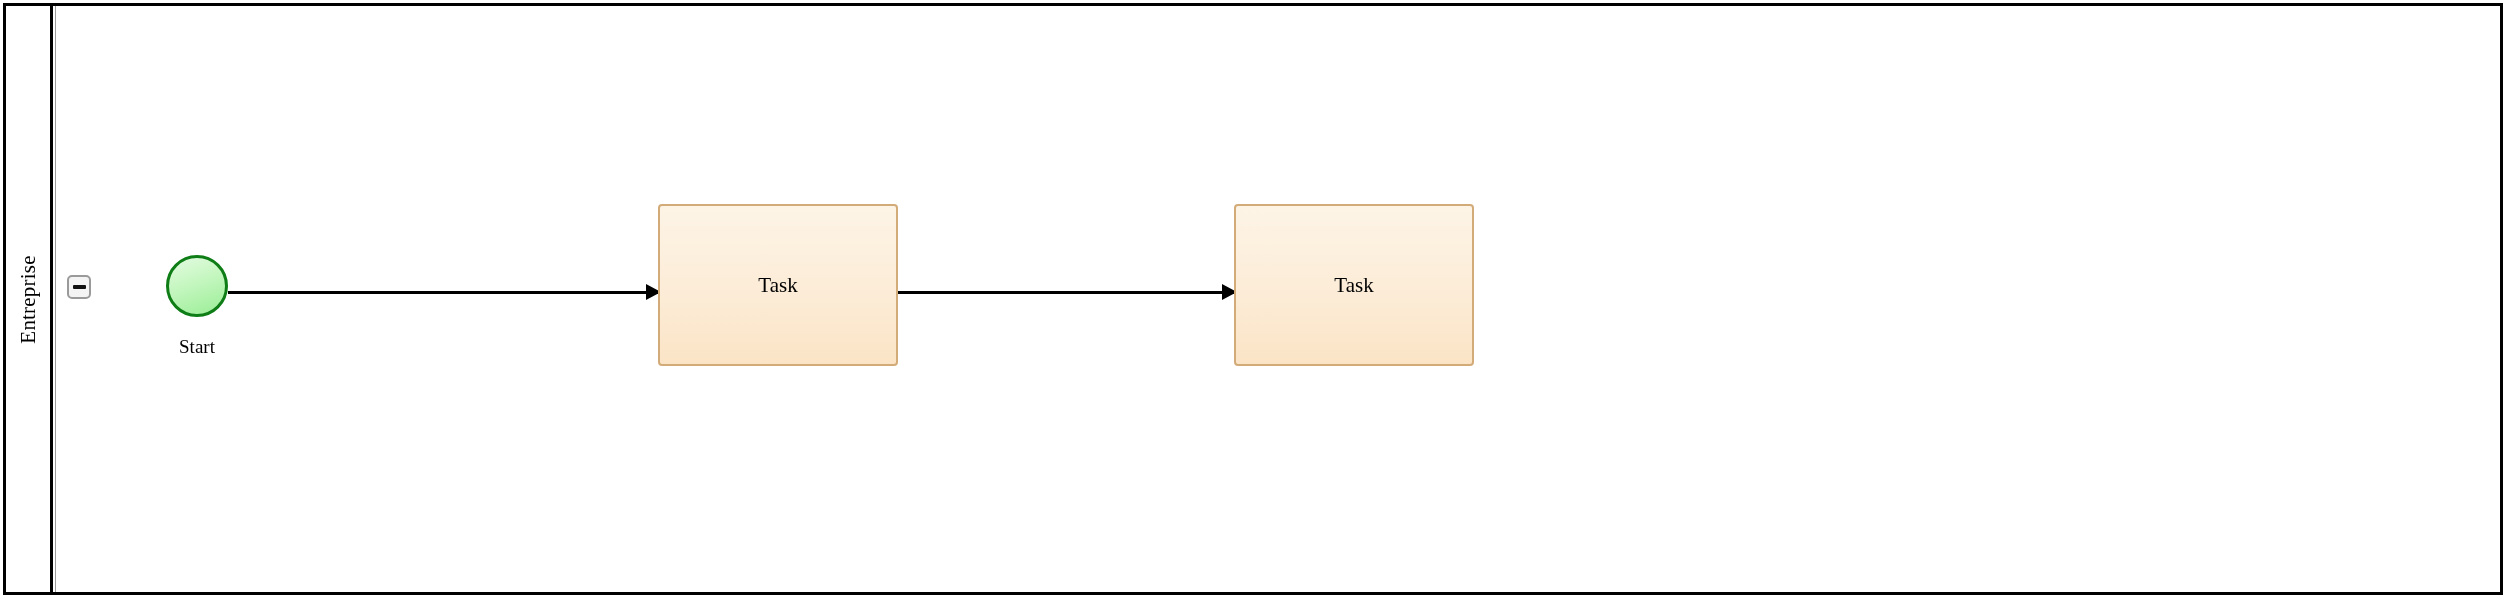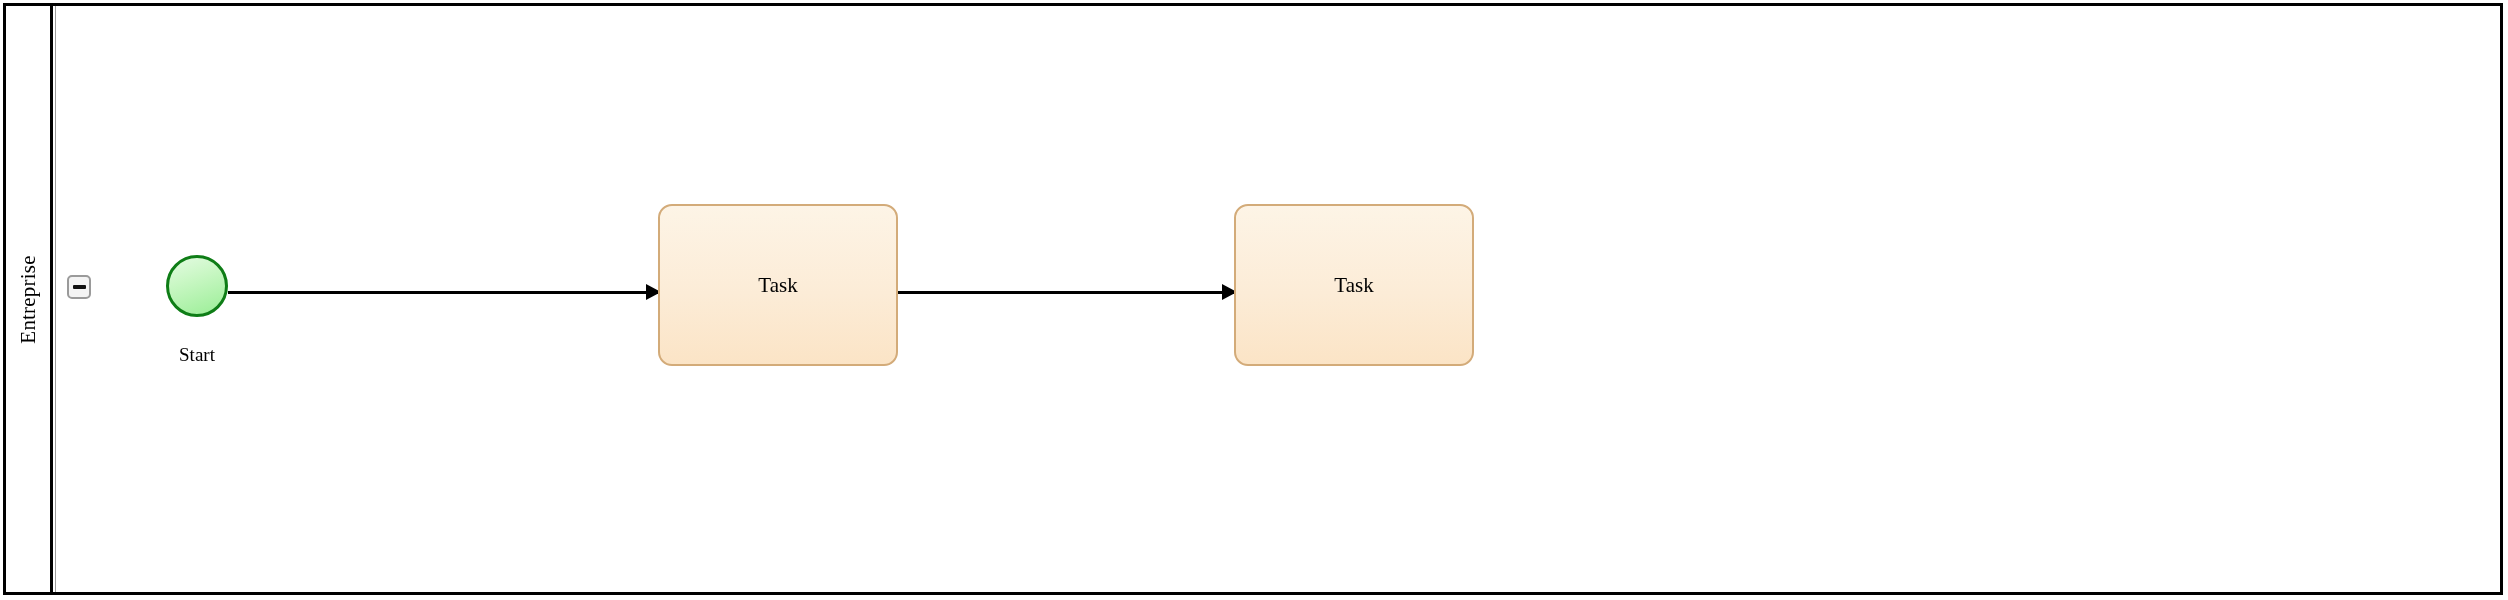--- a/index.html
+++ b/index.html
@@ -116,32 +116,31 @@
   .start-label {
     position: absolute;
     left: 60px;
     top: 330px;
     width: 162px;
     text-align: center;
     font-family: "Liberation Serif", "DejaVu Serif", serif;
     font-size: 19px;
     color: #000000;
     white-space: nowrap;
-    margin-top: 8px;
   }
 
   
   .task {
     position: absolute;
     top: 198px;
     width: 240px;
     height: 162px;
     box-sizing: border-box;
     border: 2px solid #d3ab79;
-    border-radius: 14px;
+    border-radius: 4px;
     background: linear-gradient(180deg, #fdf4e6 0%, #fcecd7 55%, #fbe4c6 100%);
     display: flex;
     align-items: center;
     justify-content: center;
   }
   .task-label {
     font-family: "Liberation Serif", "DejaVu Serif", serif;
     font-size: 21px;
     color: #000000;
     white-space: nowrap;

